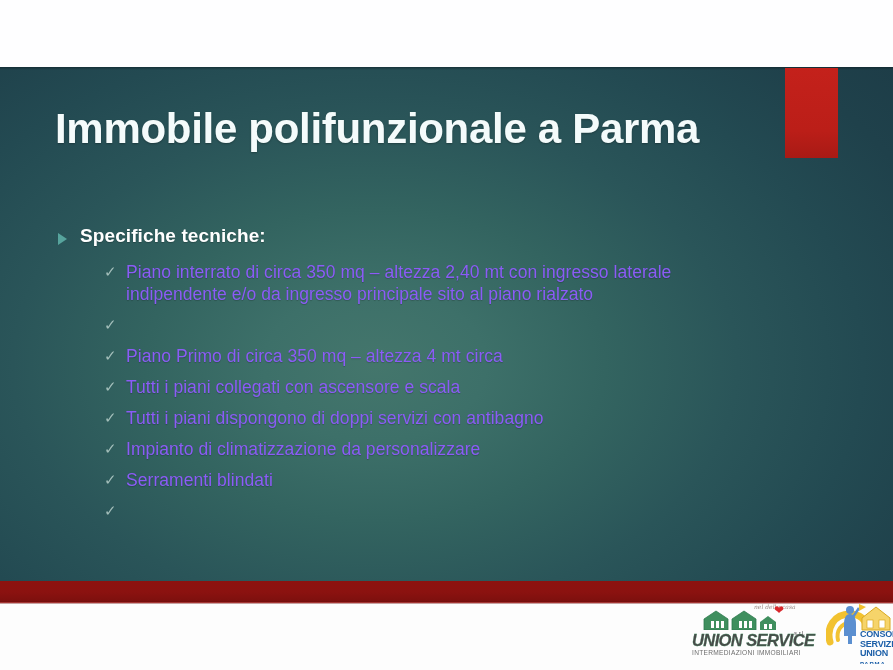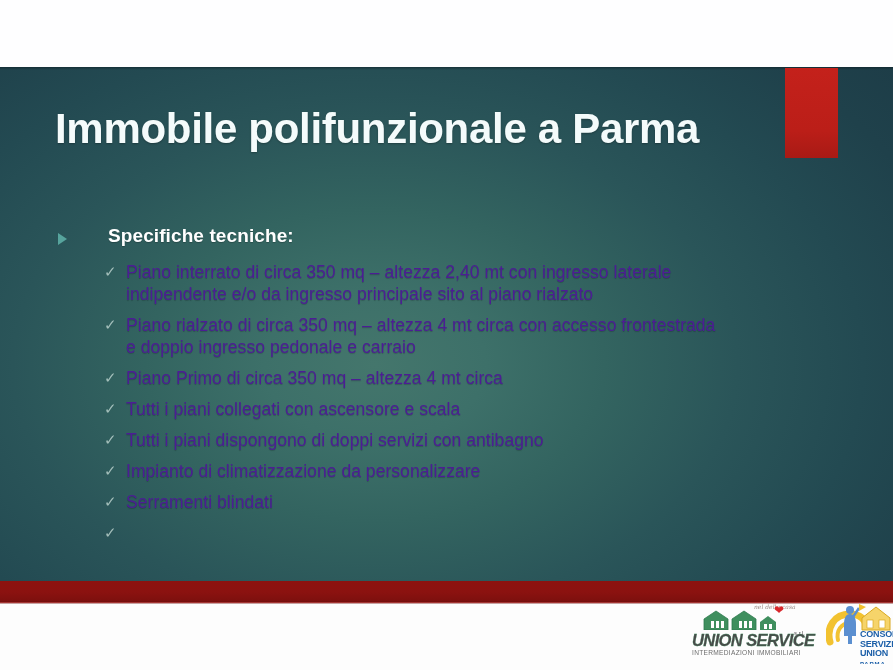--- a/index.html
+++ b/index.html
@@ -85,21 +85,20 @@
     position: absolute;
     left: 58px;
     top: 225px;
     width: 790px;
   }
 
   .lvl1 {
     display: flex;
     align-items: flex-end;
     margin-bottom: 14px;
-    gap: 28px;
   }
   .lvl1-marker {
     width: 22px;
     flex: 0 0 22px;
     padding-top: 5px;
     color: #6fb3ad;
     font-size: 13px;
     line-height: 1;
   }
   .tri {
@@ -130,21 +129,21 @@
   .check {
     flex: 0 0 22px;
     width: 22px;
     color: #b7cfca;
     font-size: 15px;
     line-height: 22px;
     opacity: .85;
   }
   .subtext {
     font-size: 17.5px;
-    color: #4c1d95;
+    color: #8b5cf6;
     line-height: 1.26;
     letter-spacing: .05px;
     max-width: 600px;
     text-shadow: 0 1px 1px rgba(0,0,0,.2);
   }
 
   
   .bottom-bar {
     position: absolute;
     left: 0;
@@ -281,21 +280,20 @@
       <div class="lvl1-text">Specifiche tecniche:</div>
     </div>
 
     <ul class="sublist">
       <li class="subitem">
         <span class="check">✓</span>
         <span class="subtext">Piano interrato di circa 350 mq – altezza 2,40 mt con ingresso laterale indipendente e/o da ingresso principale sito al piano rialzato</span>
       </li>
       <li class="subitem">
         <span class="check">✓</span>
-        <span class="subtext">Piano rialzato di circa 350 mq – altezza 4 mt circa con accesso frontestrada e doppio ingresso pedonale e carraio</span>
       </li>
       <li class="subitem">
         <span class="check">✓</span>
         <span class="subtext">Piano Primo di circa 350 mq – altezza 4 mt circa</span>
       </li>
       <li class="subitem">
         <span class="check">✓</span>
         <span class="subtext">Tutti i piani collegati con ascensore e scala</span>
       </li>
       <li class="subitem">

